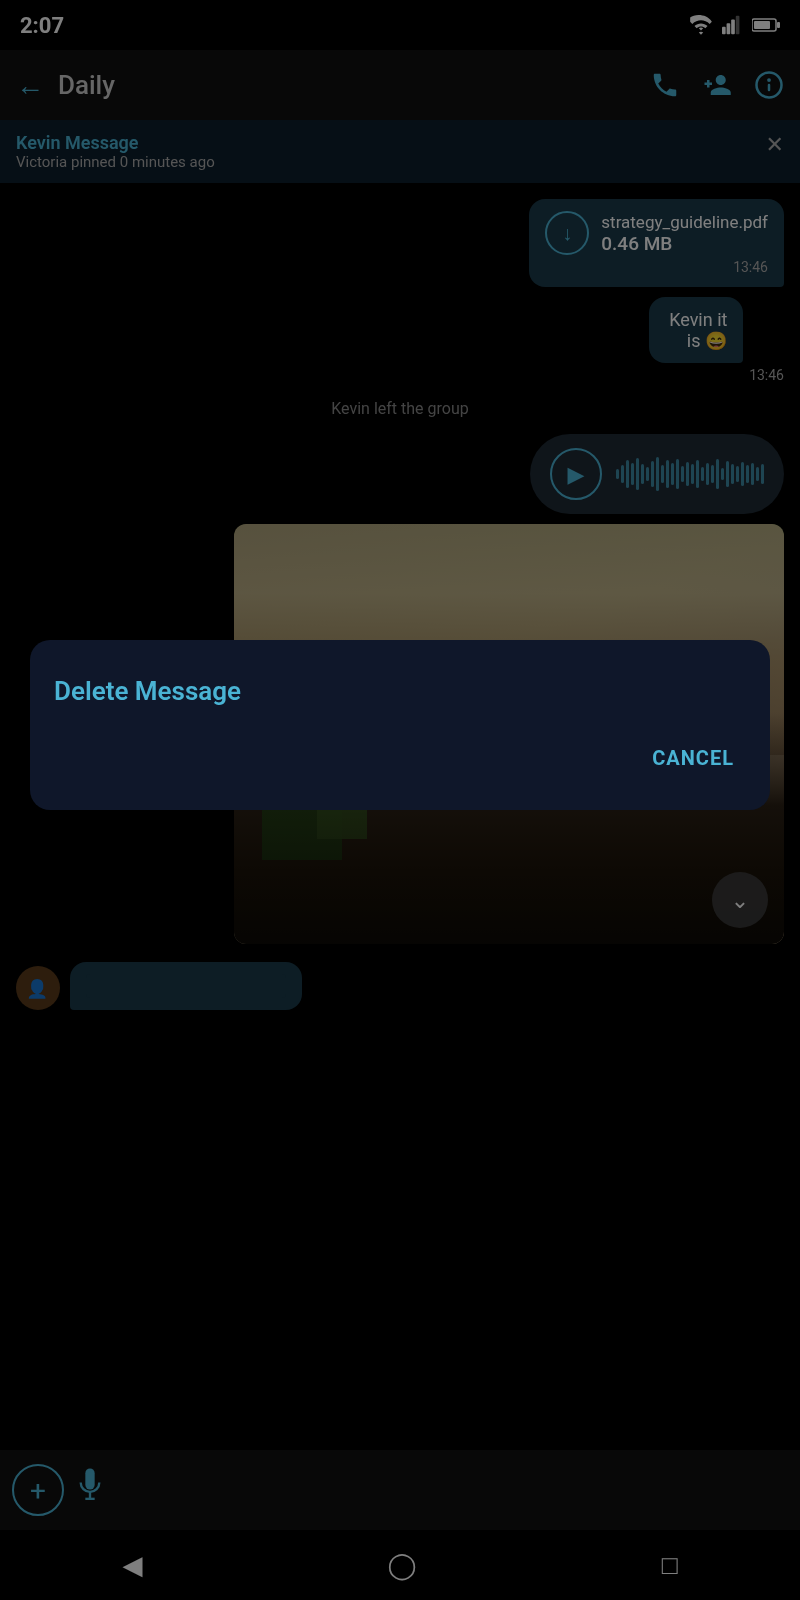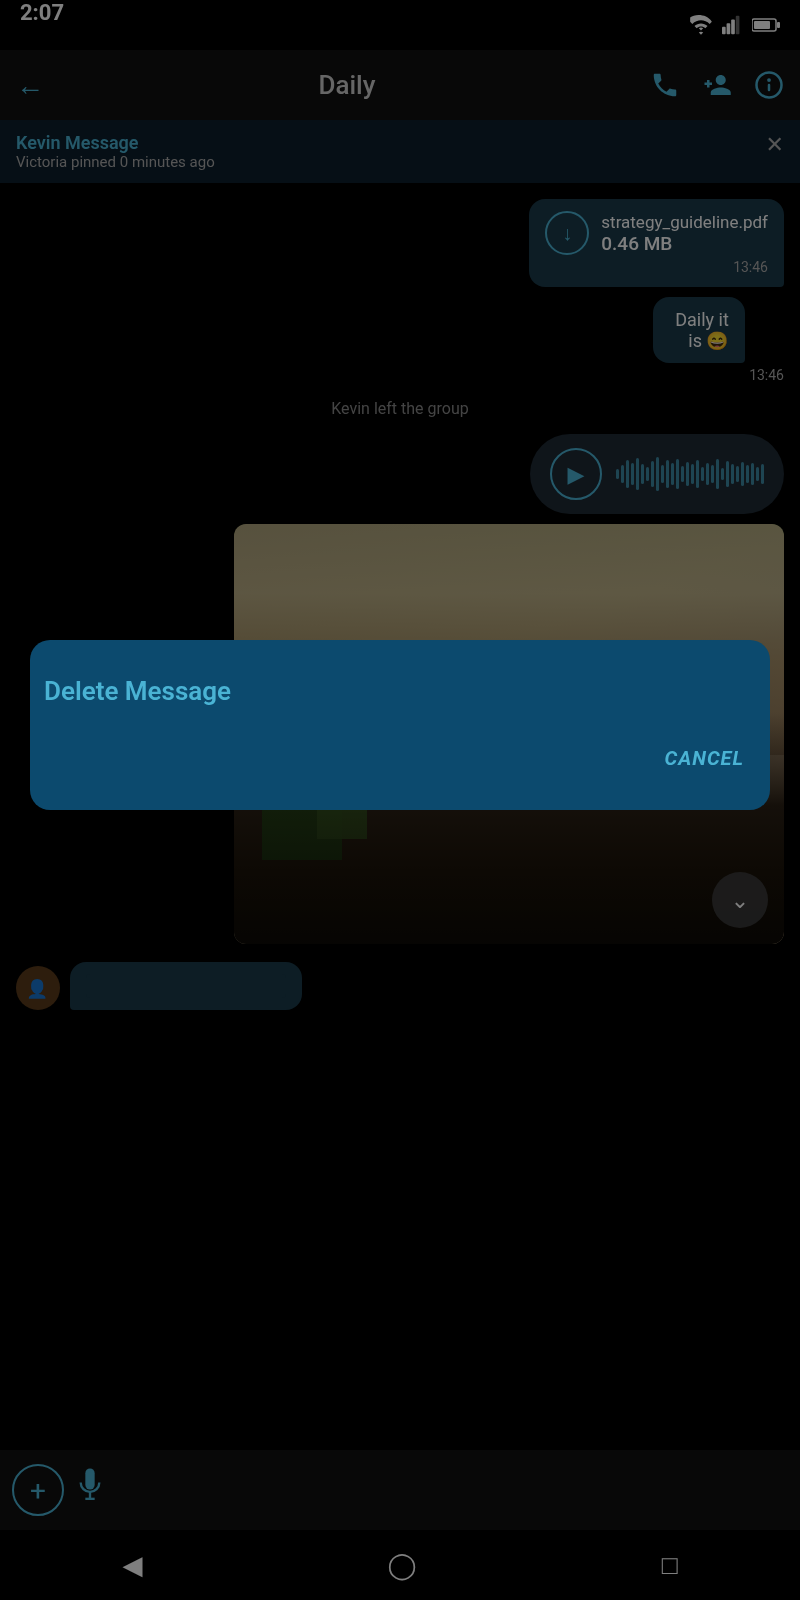--- a/index.html
+++ b/index.html
@@ -11,20 +11,21 @@
       overflow: hidden;
       position: relative;
     }
 
     
     .status-bar {
       width: 100%;
       height: 50px;
       background: #000;
       display: flex;
+      align-items: center;
       justify-content: space-between;
       padding: 0 20px;
       position: relative;
       z-index: 10;
     }
     .status-time {
       color: #fff;
       font-size: 22px;
       font-weight: bold;
     }
@@ -49,21 +50,20 @@
     .nav-back {
       color: #4ab3d4;
       font-size: 28px;
       cursor: pointer;
     }
     .nav-title {
       color: #ccc;
       font-size: 26px;
       font-weight: 500;
       flex: 1;
-      text-align: center;
     }
     .nav-actions {
       display: flex;
       gap: 22px;
       align-items: center;
     }
 
     
     .pinned-banner {
       width: 100%;
@@ -321,23 +321,23 @@
       background: rgba(0,0,0,0.5);
       z-index: 20;
     }
 
     
     .dialog {
       position: absolute;
       top: 640px;
       left: 30px;
       right: 30px;
-      background: #0c4a6e;
+      background: #0f172a;
       border-radius: 20px;
-      padding: 36px 14px 32px;
+      padding: 36px 24px 32px;
       z-index: 30;
     }
     .dialog-title {
       color: #4ab3d4;
       font-size: 26px;
       font-weight: 600;
       margin-bottom: 32px;
     }
     .dialog-actions {
       display: flex;
@@ -345,21 +345,20 @@
       gap: 32px;
     }
     .dialog-btn {
       color: #4ab3d4;
       font-size: 20px;
       font-weight: 700;
       letter-spacing: 1px;
       cursor: pointer;
       padding: 8px 12px;
       text-transform: uppercase;
-      font-style: italic;
     }
   </style>
 </head>
 <body>
 
 <div class="status-bar">
   <span class="status-time">2:07</span>
   <div class="status-icons">
 
     <svg width="26" height="20" viewBox="0 0 24 18" fill="white">
@@ -420,21 +419,21 @@
           <div class="filename">strategy_guideline.pdf</div>
           <div class="filesize">0.46 MB</div>
         </div>
       </div>
       <div class="msg-time">13:46</div>
     </div>
   </div>
 
   <div class="msg-sent" style="margin-bottom:10px;">
     <div style="text-align:right;">
-      <div class="bubble">Daily it is 😄</div>
+      <div class="bubble">Kevin it is 😄</div>
       <div class="msg-time">13:46</div>
     </div>
   </div>
 
   <div class="sys-msg">Kevin left the group</div>
 
   <div class="voice-msg">
     <div class="voice-bubble">
       <div class="play-btn">▶</div>
       <div class="waveform">

